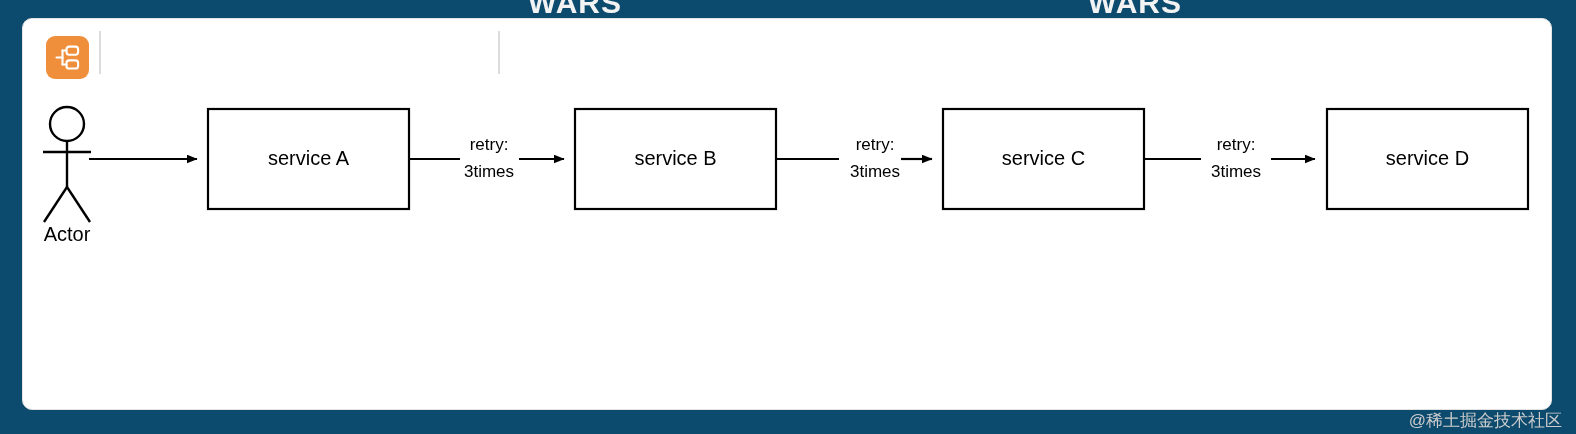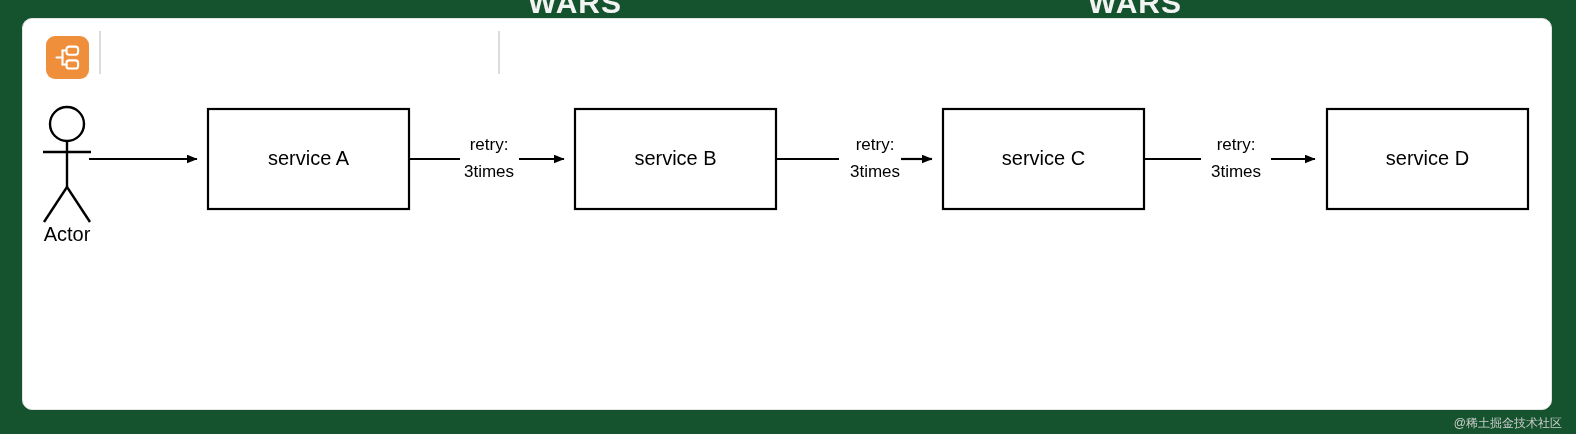--- a/index.html
+++ b/index.html
@@ -8,21 +8,21 @@
     background: #ffffff;
   }
   body {
     font-family: "Liberation Sans", sans-serif;
     -webkit-font-smoothing: antialiased;
   }
   #stage {
     position: relative;
     width: 1576px;
     height: 434px;
-    background: #14532d;
+    background: #0c4a6e;
     overflow: hidden;
   }
 
   
   .bg-watermark {
     position: absolute;
     font-family: "Liberation Sans", sans-serif;
     font-size: 30px;
     font-weight: 700;
     color: #f3f3f3;
@@ -127,21 +127,21 @@
     fill: none;
     stroke-linecap: butt;
   }
 
   
   #corner-watermark {
     position: absolute;
     right: 14px;
     bottom: 2px;
     font-family: "Liberation Sans", sans-serif;
-    font-size: 12px;
+    font-size: 17px;
     color: #cccccc;
     white-space: nowrap;
     user-select: none;
     pointer-events: none;
   }
 </style>
 </head>
 <body>
 
 <div id="stage">

